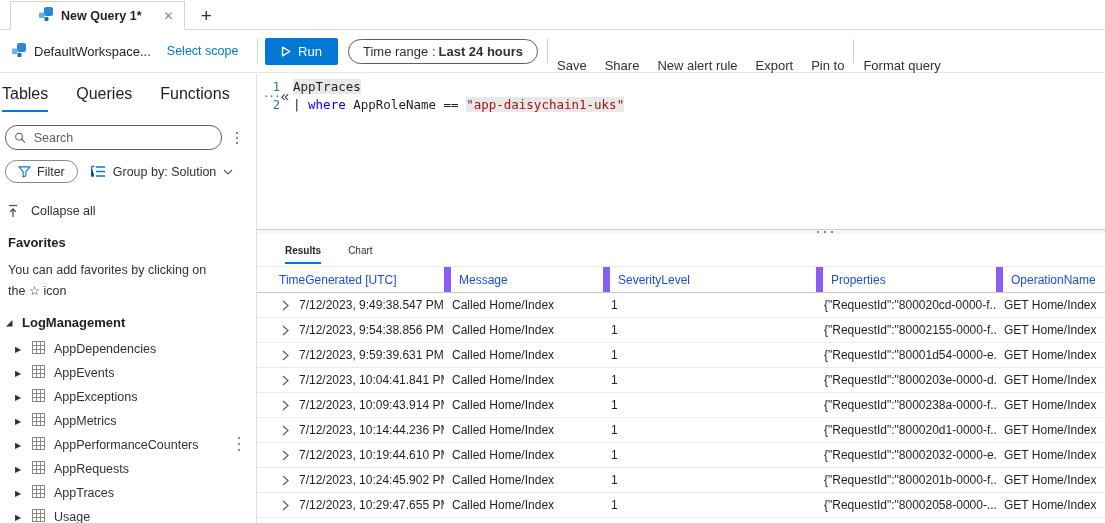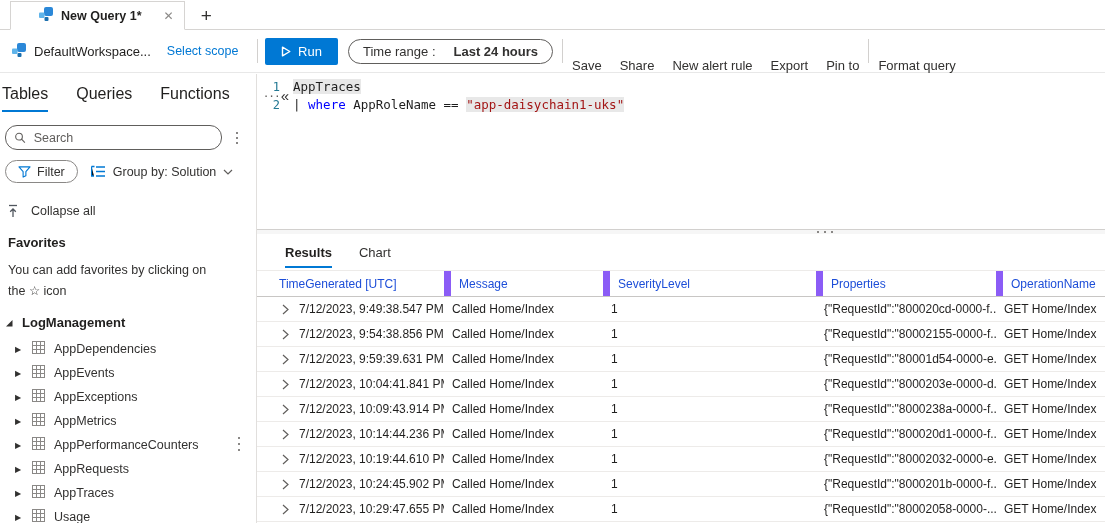--- a/index.html
+++ b/index.html
@@ -29,21 +29,21 @@
   .ws-name { font-size: 13px; color: #201f1e; margin-left: 8px; white-space: nowrap; }
   .scope-link { color: #0078d4; font-size: 12.5px; margin-left: 16px; cursor: pointer; white-space: nowrap; }
   .vsep { width: 1px; height: 24px; background: #d2d0ce; flex: 0 0 1px; }
   .run-btn {
     margin-left: 7px; background: #0078d4; color: #fff; height: 27px; width: 73px;
     display: flex; align-items: center; justify-content: center; gap: 7px;
     border-radius: 2px; font-size: 13px; cursor: pointer; flex: 0 0 73px;
   }
   .time-pill {
     margin-left: 10px; margin-right: 9px; height: 25px; border: 1px solid #605e5c; border-radius: 13px;
-    display: flex; align-items: center; padding: 0 14px; gap: 18px; cursor: pointer; white-space: nowrap;
+    display: flex; align-items: center; padding: 0 14px; gap: 3px; cursor: pointer; white-space: nowrap;
   }
   .time-pill .tr-value { font-weight: 600; }
   .cmd-btn { display: flex; align-items: center; gap: 21px; padding: 0 9px; height: 28px; cursor: pointer; white-space: nowrap; color: #323130; flex-direction: column; }
   .chev { margin-left: 2px; }
 
   
   .main { position: absolute; top: 74px; bottom: 0; left: 0; right: 0; display: flex; }
 
   
   .sidebar { width: 257px; flex: 0 0 257px; border-right: 1px solid #e1dfdd; position: relative; }
@@ -84,21 +84,21 @@
   .tok-hl { background: #e8e8e8; }
 
   
   .h-splitter { height: 5px; border-top: 1px solid #d2d0ce; background: #f6f6f6; position: relative; cursor: row-resize; }
   .split-dots { position: absolute; left: 560px; top: 1px; display: flex; gap: 5px; }
   .split-dots i { width: 2px; height: 2px; background: #8a8886; display: block; }
 
   
   .results { flex: 1; display: flex; flex-direction: column; min-width: 0; }
   .res-tabs { display: flex; gap: 27px; padding: 11px 0 0 28px; }
-  .res-tab { font-size: 13px; color: #323130; padding-bottom: 6px; border-bottom: 2px solid transparent; cursor: pointer; }
+  .res-tab { font-size: 10px; color: #323130; padding-bottom: 6px; border-bottom: 2px solid transparent; cursor: pointer; }
   .res-tab.active { color: #201f1e; font-weight: 600; border-bottom-color: #0078d4; }
   .res-header { display: flex; align-items: center; height: 27px; border-top: 1px solid #edebe9; border-bottom: 1px solid #c8c6c4; font-size: 12px; color: #1d4ed8; margin-top: 2px; }
   .hc { padding-left: 8px; white-space: nowrap; overflow: hidden; height: 100%; line-height: 27px; cursor: pointer; }
   .hc:not(:first-child) { border-left: 7px solid #8b5cf6; }
   .hc.c0 { width: 187px; flex: 0 0 187px; padding-left: 22px; }
   .hc.c1 { width: 159px; flex: 0 0 159px; }
   .hc.c2 { width: 213px; flex: 0 0 213px; }
   .hc.c3 { width: 180px; flex: 0 0 180px; }
   .hc.c4 { flex: 1; }
   .grid-row { display: flex; align-items: center; height: 25px; border-bottom: 1px solid #edebe9; font-size: 12px; color: #201f1e; cursor: default; }

